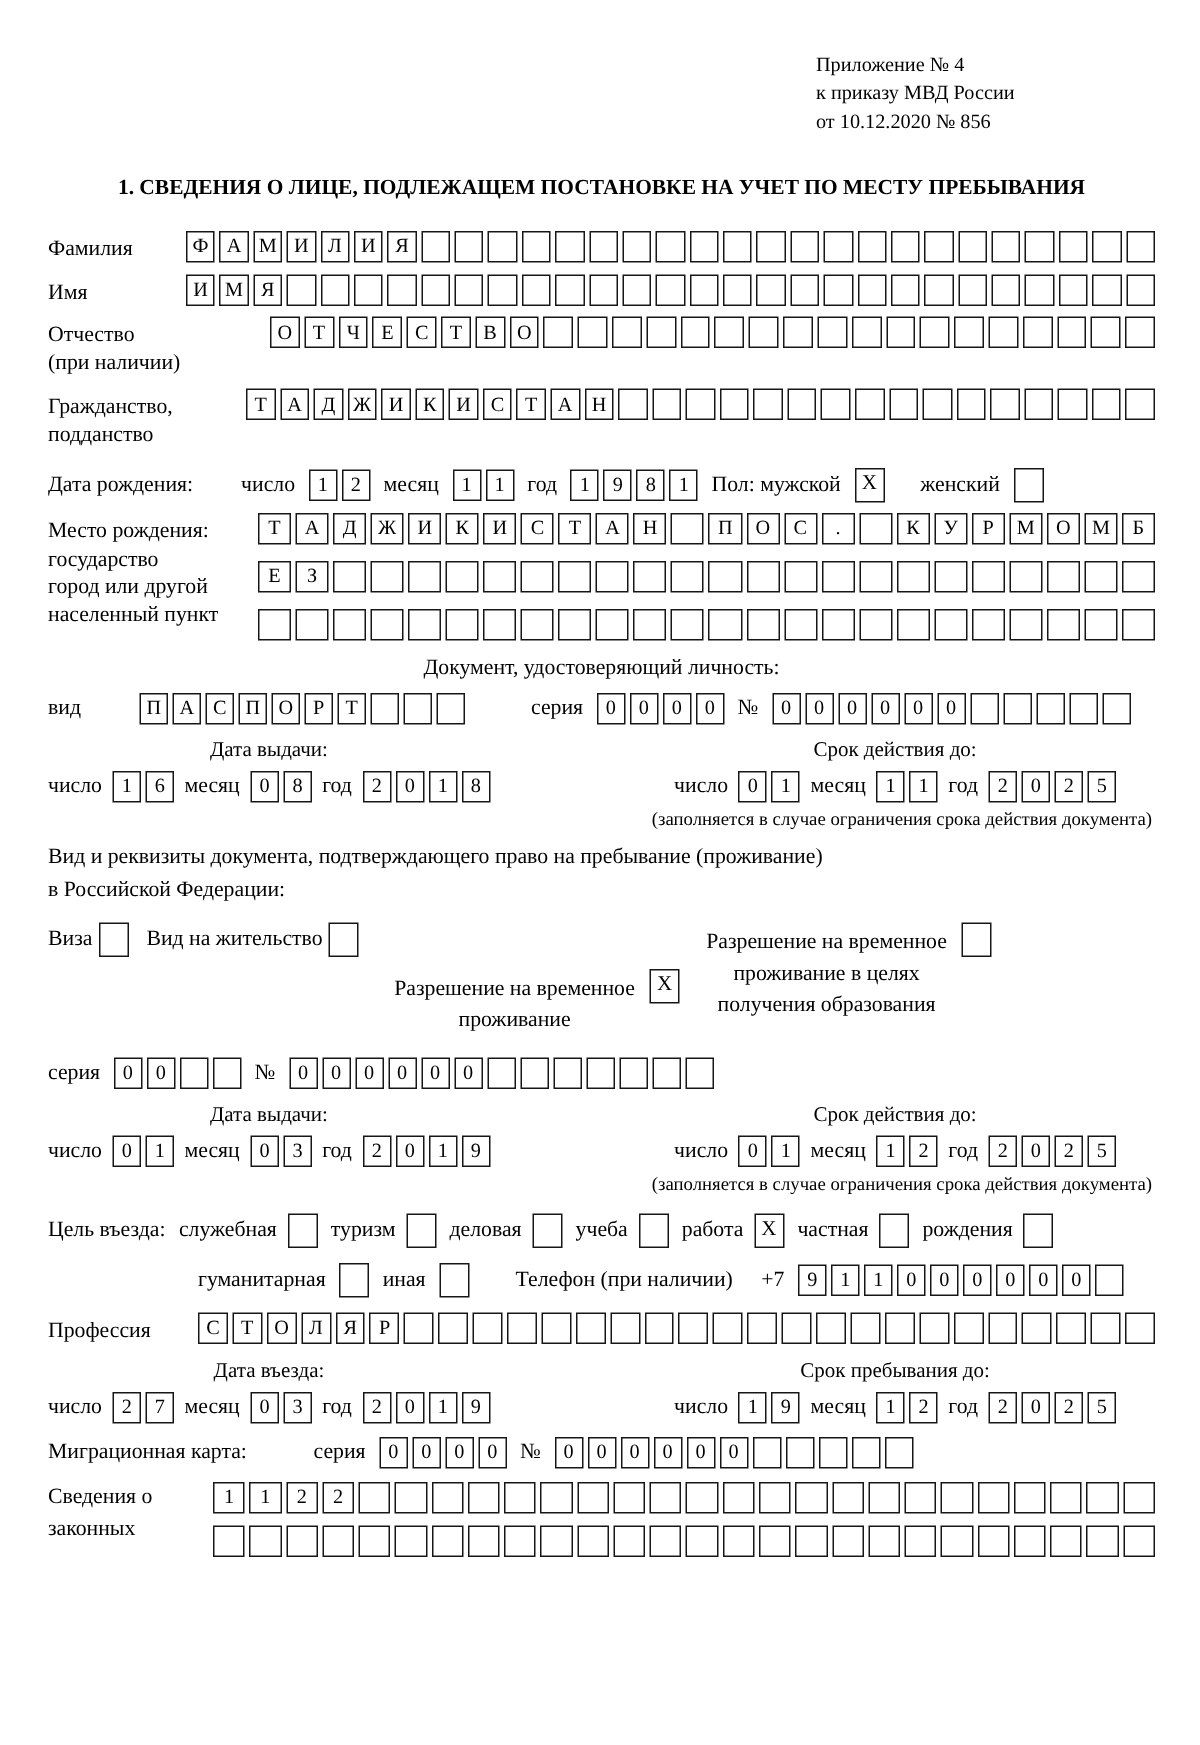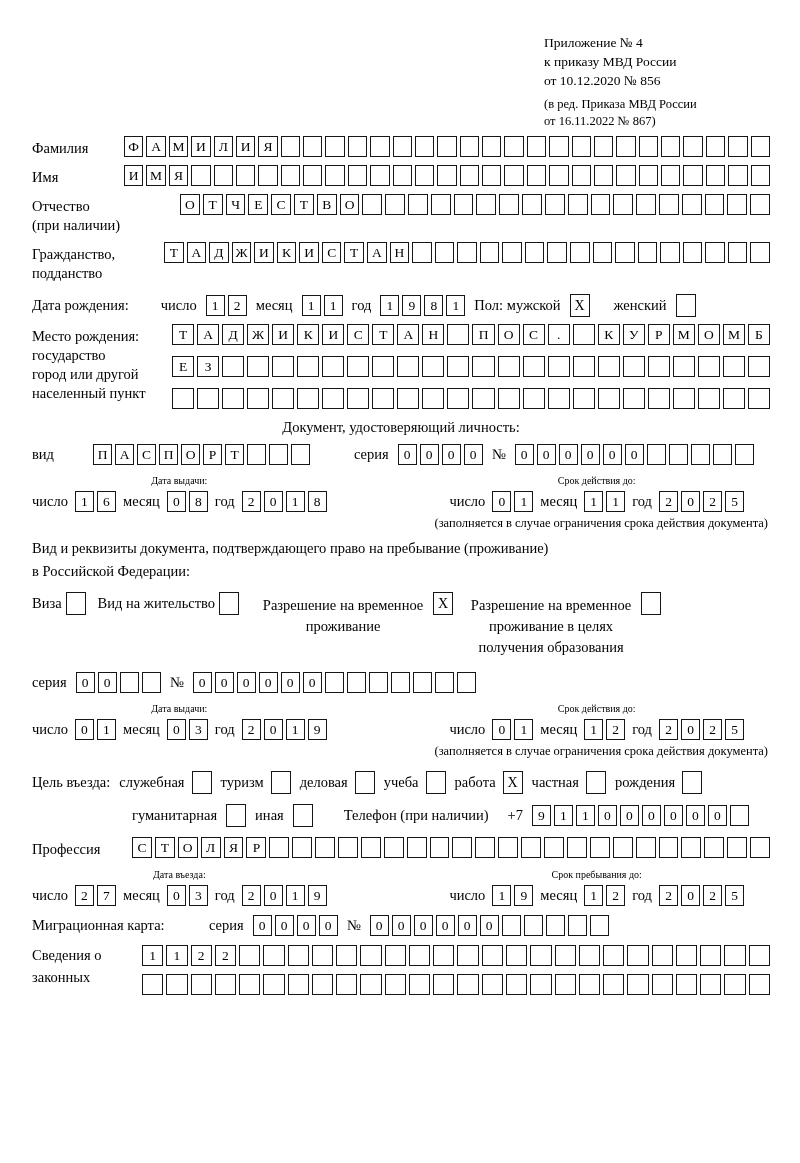--- a/index.html
+++ b/index.html
@@ -30,21 +30,21 @@
 
   
   .cb{width:20px;height:23px;border:1.6px solid #161616;display:inline-flex;align-items:center;justify-content:center;
       font-size:14px;flex:none;box-sizing:border-box;background:#fff;}
 
   .center-b{text-align:center;font-weight:normal;font-size:14.5px;margin:10px 0 8px;}
 
   
   .dpair{display:flex;justify-content:space-between;margin:10px 0 4px;padding-right:26px;}
   .dcol{}
-  .dtitle{text-align:center;font-size:10px;margin-bottom:5px;}
+  .dtitle{text-align:center;font-size:14px;margin-bottom:5px;}
   .drow{display:flex;align-items:center;gap:7px;font-size:14.5px;}
   .dnote{font-size:12.5px;text-align:right;margin:2px 2px 6px 0;}
 
   .plain{font-size:14.5px;line-height:1.55;margin:6px 0;}
 
   
   .resrow{display:flex;align-items:flex-start;margin:10px 0 14px;font-size:14.5px;gap:12px;}
   .resitem{display:flex;align-items:flex-start;gap:4px;}
   .resitem .txt{padding-top:3px;}
   .ctr{width:172px;text-align:center;line-height:1.45;}
@@ -66,28 +66,25 @@
 </style>
 </head>
 <body>
 
 <div class="page">
 
   <div class="hdr">
     <div>Приложение № 4</div>
     <div>к приказу МВД России</div>
     <div>от 10.12.2020 № 856</div>
-    <div class="sub">
-      <div>(в ред. Приказа МВД России</div>
-      <div>от 16.11.2022 № 867)</div>
-    </div>
-  </div>
-
-
-
+  </div>
+
+
+
+  <div class="sec">1. СВЕДЕНИЯ О ЛИЦЕ, ПОДЛЕЖАЩЕМ ПОСТАНОВКЕ НА УЧЕТ ПО МЕСТУ ПРЕБЫВАНИЯ</div>
 
   <div class="row">
     <div class="lbl w92">Фамилия</div>
     <div class="boxes fill" style="grid-template-columns: repeat(29, minmax(0px, 1fr));">
         <span class="cell">Ф</span>
         <span class="cell">А</span>
         <span class="cell">М</span>
         <span class="cell">И</span>
         <span class="cell">Л</span>
         <span class="cell">И</span>
@@ -434,21 +431,21 @@
 
   <div class="resrow">
     <div class="resitem">
       <span class="txt">Виза</span>
       <span class="cb"></span>
     </div>
     <div class="resitem" style="margin-left:0;">
       <span class="txt">Вид на жительство</span>
       <span class="cb"></span>
     </div>
-    <div class="resitem" style="margin-left:6px;">
+    <div class="resitem" style="margin-left:6px;margin-top:31px;">
       <span class="txt ctr">Разрешение на временное проживание</span>
       <span class="cb">X</span>
     </div>
     <div class="resitem">
       <span class="txt ctr">Разрешение на временное проживание в целях получения образования</span>
       <span class="cb"></span>
     </div>
   </div>
 
   <div class="row" style="align-items:center;gap:9px;">

